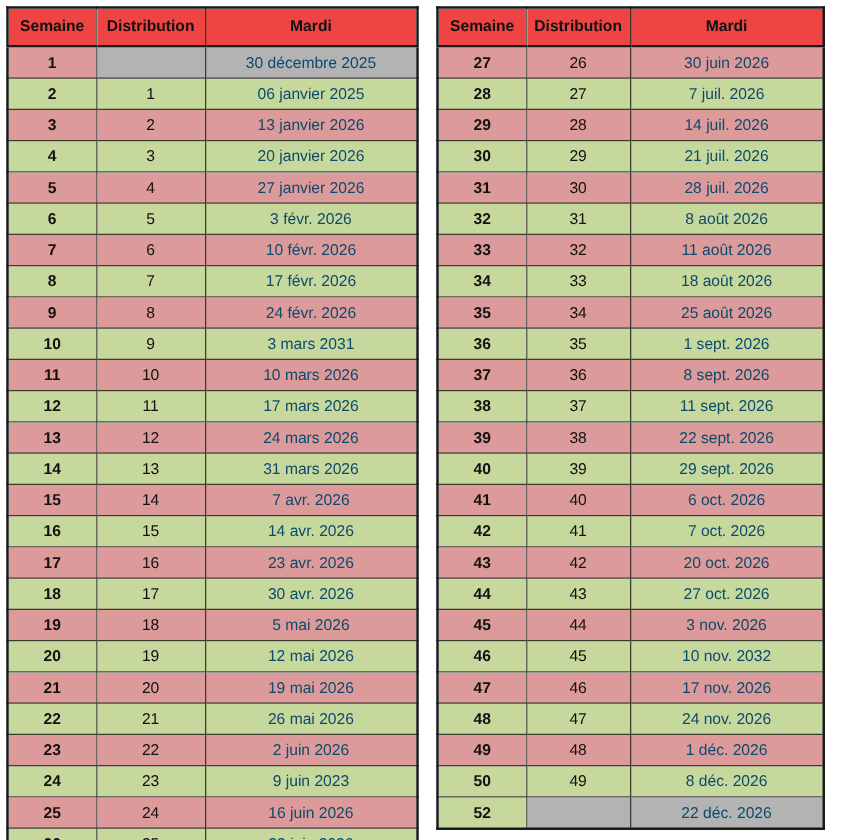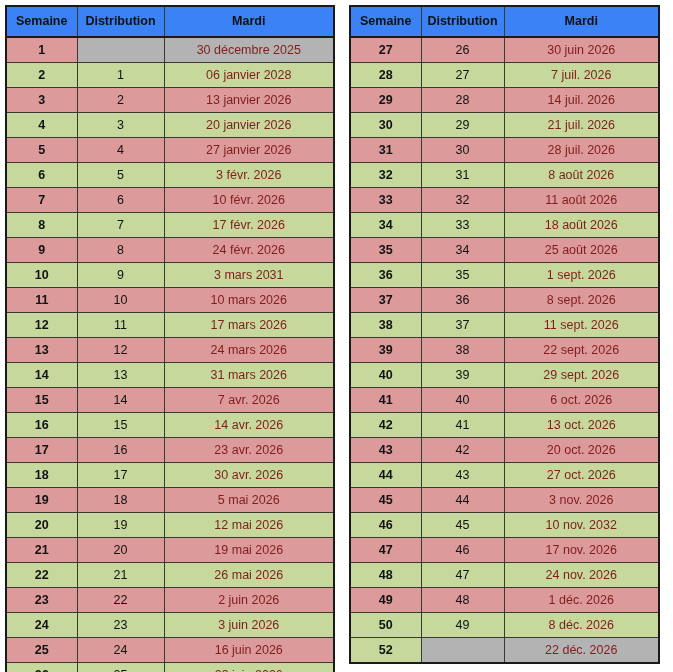--- a/index.html
+++ b/index.html
@@ -47,21 +47,21 @@
     border: 1px solid #3a3a30;
     text-align: center;
     vertical-align: middle;
     padding: 0;
     height: 24px;
     line-height: 24px;
     overflow: hidden;
     white-space: nowrap;
   }
   table.calendar-table thead th {
-    background: #3b82f6;
+    background: #ef4444;
     color: #111111;
     font-size: 12.5px;
     font-weight: bold;
     height: 29px;
     line-height: 29px;
     border-bottom: 2px solid #1a1a1a;
   }
   
   .col-semaine      { width: 71px; }
   .col-distribution { width: 87px; }
@@ -75,21 +75,21 @@
     color: #111111;
   }
   td.cell-dist {
     font-size: 12.5px;
     font-weight: normal;
     color: #111111;
   }
   td.cell-date {
     font-size: 12.5px;
     font-weight: normal;
-    color: #7f1d1d;
+    color: #0c4a6e;
   }
   
   .fill-red   { background: #dd9a9a; }
   .fill-green { background: #c6d89b; }
   .fill-gray  { background: #b3b3b3; }
 </style>
 </head>
 <body>
 
 <div id="page-root">
@@ -110,21 +110,21 @@
       </thead>
       <tbody>
           <tr>
             <td class="cell-week fill-red">1</td>
             <td class="cell-dist fill-gray"></td>
             <td class="cell-date fill-gray">30 décembre 2025</td>
           </tr>
           <tr>
             <td class="cell-week fill-green">2</td>
             <td class="cell-dist fill-green">1</td>
-            <td class="cell-date fill-green">06 janvier 2028</td>
+            <td class="cell-date fill-green">06 janvier 2025</td>
           </tr>
           <tr>
             <td class="cell-week fill-red">3</td>
             <td class="cell-dist fill-red">2</td>
             <td class="cell-date fill-red">13 janvier 2026</td>
           </tr>
           <tr>
             <td class="cell-week fill-green">4</td>
             <td class="cell-dist fill-green">3</td>
             <td class="cell-date fill-green">20 janvier 2026</td>
@@ -220,21 +220,21 @@
             <td class="cell-date fill-green">26 mai 2026</td>
           </tr>
           <tr>
             <td class="cell-week fill-red">23</td>
             <td class="cell-dist fill-red">22</td>
             <td class="cell-date fill-red">2 juin 2026</td>
           </tr>
           <tr>
             <td class="cell-week fill-green">24</td>
             <td class="cell-dist fill-green">23</td>
-            <td class="cell-date fill-green">3 juin 2026</td>
+            <td class="cell-date fill-green">9 juin 2023</td>
           </tr>
           <tr>
             <td class="cell-week fill-red">25</td>
             <td class="cell-dist fill-red">24</td>
             <td class="cell-date fill-red">16 juin 2026</td>
           </tr>
           <tr>
             <td class="cell-week fill-green">26</td>
             <td class="cell-dist fill-green">25</td>
             <td class="cell-date fill-green">23 juin 2026</td>
@@ -329,21 +329,21 @@
             <td class="cell-date fill-green">29 sept. 2026</td>
           </tr>
           <tr>
             <td class="cell-week fill-red">41</td>
             <td class="cell-dist fill-red">40</td>
             <td class="cell-date fill-red">6 oct. 2026</td>
           </tr>
           <tr>
             <td class="cell-week fill-green">42</td>
             <td class="cell-dist fill-green">41</td>
-            <td class="cell-date fill-green">13 oct. 2026</td>
+            <td class="cell-date fill-green">7 oct. 2026</td>
           </tr>
           <tr>
             <td class="cell-week fill-red">43</td>
             <td class="cell-dist fill-red">42</td>
             <td class="cell-date fill-red">20 oct. 2026</td>
           </tr>
           <tr>
             <td class="cell-week fill-green">44</td>
             <td class="cell-dist fill-green">43</td>
             <td class="cell-date fill-green">27 oct. 2026</td>

